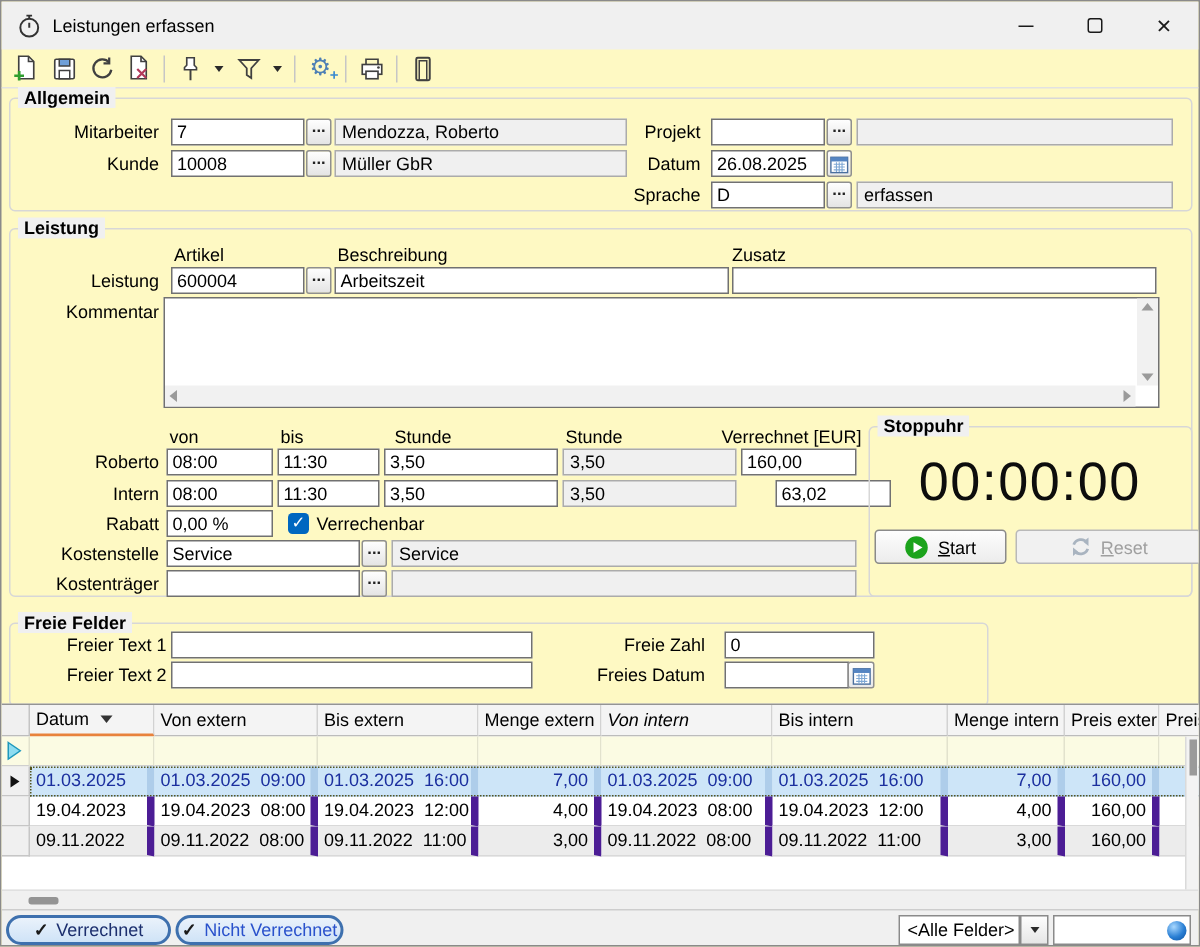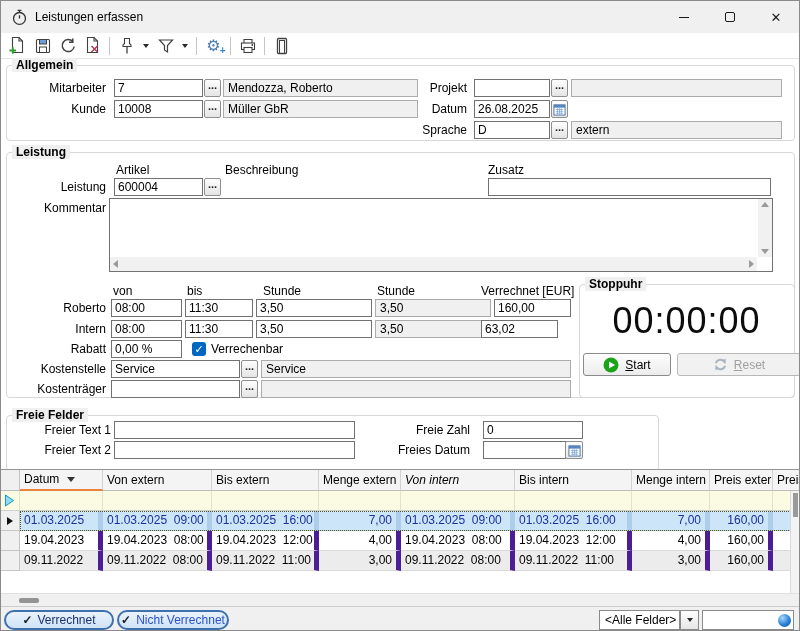--- a/index.html
+++ b/index.html
@@ -1,18 +1,18 @@
 <!DOCTYPE html>
 <html><head>
 <meta charset="utf-8">
 <style>
   * { box-sizing: border-box; margin: 0; padding: 0; }
   html,body { background:#9a9a9a; }
   body { font-family:"Liberation Sans", sans-serif; }
-  .window { position:relative; width:800px; height:631px; background:#ffffff;
+  .window { position:relative; width:800px; height:631px; background:#fef9c3;
             border:1px solid #8a8a8a; overflow:hidden; font-size:12px; color:#000; }
 
   
   .titlebar { position:absolute; left:0; top:0; width:100%; height:32px; background:#f0f0f0; }
   .title-icon { position:absolute; left:10px; top:8px; }
   .title-text { position:absolute; left:34px; top:9px; font-size:12px; }
   .win-controls { position:absolute; right:0; top:0; height:32px; display:flex; }
   .win-btn { width:46px; height:32px; display:flex; align-items:center; justify-content:center; }
   .min-glyph { width:10px; height:1px; background:#1a1a1a; }
   .max-glyph { width:10px; height:10px; border:1px solid #1a1a1a; border-radius:2px; }
@@ -237,32 +237,33 @@
   <div class="icon-btn" style="left:550px; top:99px;">
     <svg width="13" height="13" viewBox="0 0 14 14">
         <rect x="1" y="2" width="12" height="11" fill="#fff" stroke="#4a6f9e"></rect>
         <rect x="1" y="2" width="12" height="3" fill="#5585c2"></rect>
         <path d="M3 7 h8 M3 9 h8 M3 11 h8 M5 5.5 v7 M7 5.5 v7 M9 5.5 v7" stroke="#7fa8d4" stroke-width="0.8"></path>
       </svg>
   </div>
   <span class="lbl" style="left:376px; width:90px; top:121px;">Sprache</span>
   <input class="inp" style="left: 473px; top: 120px; width: 76px;" value="D">
   <div class="dots" style="left:550px; top:120px;">...</div>
-  <div class="display" style="left:570px; top:120px; width:211px;">extern</div>
+  <div class="display" style="left:570px; top:120px; width:211px;">erfassen</div>
 
   <div class="group" style="left:5px; top:151px; width:789px; height:246px;">
     <span class="group-label" style="left:5px; top:-8px;">Leistung</span>
   </div>
   <span class="hdr" style="left:115px; top:162px;">Artikel</span>
   <span class="hdr" style="left:224px; top:162px;">Beschreibung</span>
   <span class="hdr" style="left:487px; top:162px;">Zusatz</span>
 
   <span class="lbl" style="left:15px; width:90px; top:178px;">Leistung</span>
   <input class="inp" style="left: 113px; top: 177px; width: 89px;" value="600004">
   <div class="dots" style="left:203px; top:177px;">...</div>
+  <input class="inp" style="left: 222px; top: 177px; width: 263px;" value="Arbeitszeit">
   <input class="inp" style="left: 487px; top: 177px; width: 283px;" value="">
 
   <span class="lbl" style="left:15px; width:90px; top:199px;">Kommentar</span>
   <div class="ta"></div>
   <div class="ta-vsb" style="position:absolute; left:757px; top:198px; height:58px;">
     <span class="tri-up"></span>
     <span class="tri-down"></span>
   </div>
   <div class="ta-hsb" style="position:absolute; left:109px; top:256px; width:647px;">
     <span class="tri-left"></span>
@@ -280,21 +281,21 @@
   <input class="inp" style="left: 184px; top: 298px; width: 68px;" value="11:30">
   <input class="inp" style="left: 255px; top: 298px; width: 116px;" value="3,50">
   <div class="display" style="left:374px; top:298px; width:116px;">3,50</div>
   <input class="inp" style="left: 493px; top: 298px; width: 77px;" value="160,00">
 
   <span class="lbl" style="left:15px; width:90px; top:320px;">Intern</span>
   <input class="inp" style="left: 110px; top: 319px; width: 71px;" value="08:00">
   <input class="inp" style="left: 184px; top: 319px; width: 68px;" value="11:30">
   <input class="inp" style="left: 255px; top: 319px; width: 116px;" value="3,50">
   <div class="display" style="left:374px; top:319px; width:116px;">3,50</div>
-  <input class="inp" style="left: 480px; top: 319px; width: 77px;" value="63,02">
+  <input class="inp" style="left: 516px; top: 319px; width: 77px;" value="63,02">
 
   <span class="lbl" style="left:15px; width:90px; top:340px;">Rabatt</span>
   <input class="inp" style="left: 110px; top: 339px; width: 71px;" value="0,00 %">
   <span class="checkbox" style="left:191px; top:341px;">✓</span>
   <span class="hdr" style="left:210px; top:341px;">Verrechenbar</span>
 
   <span class="lbl" style="left:15px; width:90px; top:360px;">Kostenstelle</span>
   <input class="inp" style="left: 110px; top: 359px; width: 129px;" value="Service">
   <div class="dots" style="left:240px; top:359px;">...</div>
   <div class="display" style="left:260px; top:359px; width:310px;">Service</div>

